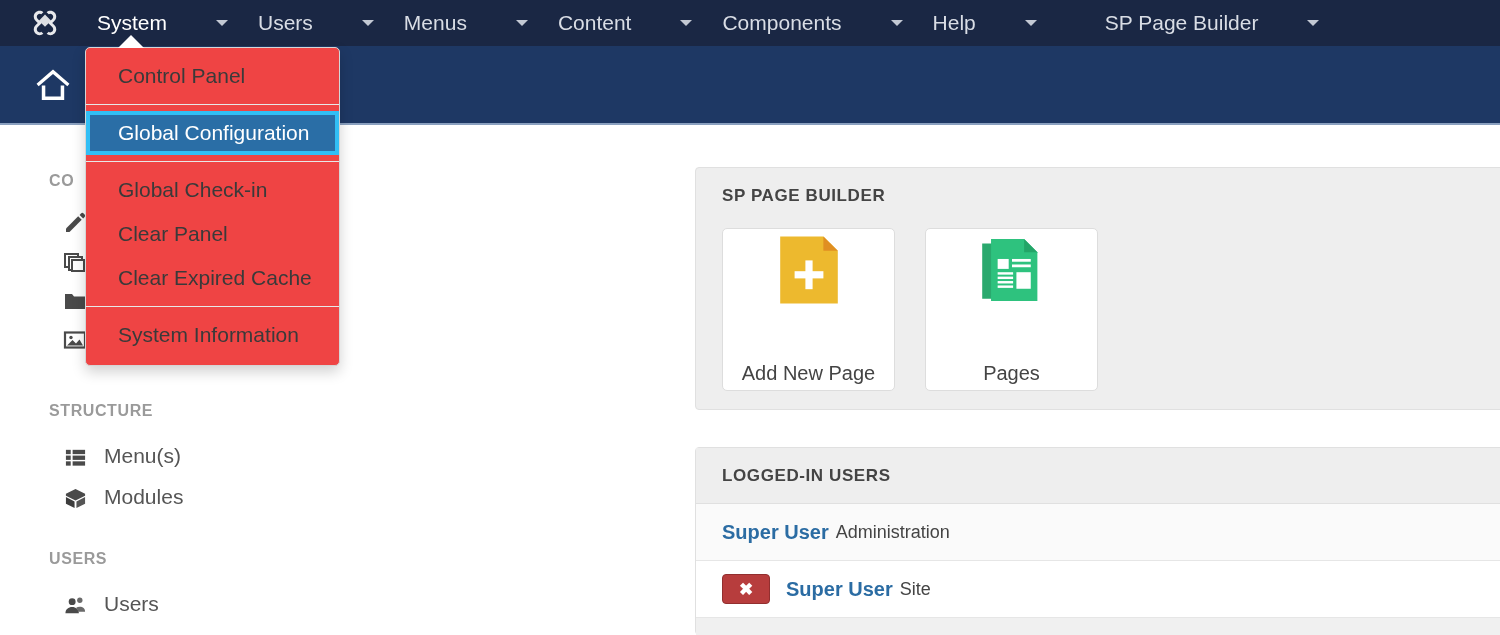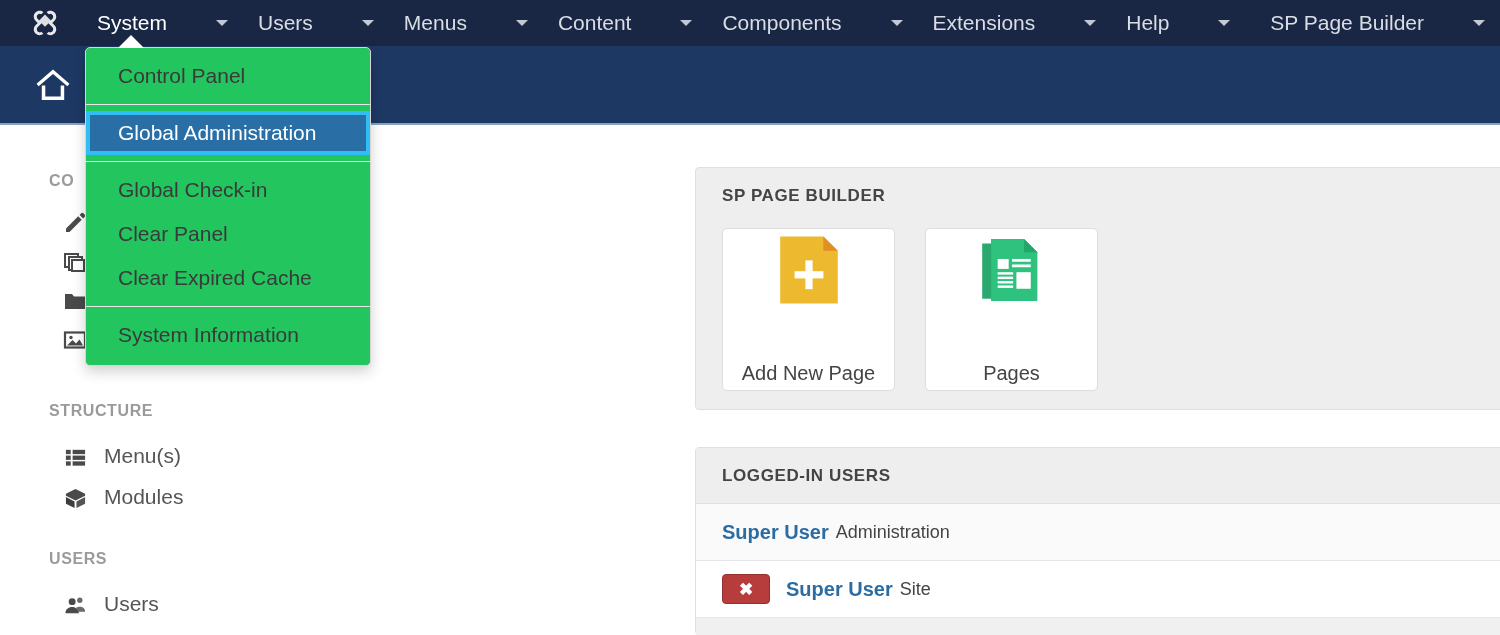--- a/index.html
+++ b/index.html
@@ -91,22 +91,22 @@
   .side-label {
     font-size: 21px;
     color: #555555;
     white-space: nowrap;
   }
 
   
   #system-dropdown {
     position: absolute;
     left: 85px; top: 47px;
-    width: 286px;
-    background: #22c55e;
+    width: 255px;
+    background: #ef4444;
     border: 1px solid #d5d5d5;
     border-radius: 5px;
     box-shadow: 0 6px 14px rgba(0,0,0,0.18);
     z-index: 40;
     padding: 6px 0 8px 0;
   }
   #dd-caret {
     position: absolute;
     left: 32px; top: -13px;
     width: 0; height: 0;
@@ -228,24 +228,20 @@
   <div class="nav-item">
     <span>Menus</span>
     <i class="caret-down"></i>
   </div>
   <div class="nav-item">
     <span>Content</span>
     <i class="caret-down"></i>
   </div>
   <div class="nav-item">
     <span>Components</span>
-    <i class="caret-down"></i>
-  </div>
-  <div class="nav-item">
-    <span>Extensions</span>
     <i class="caret-down"></i>
   </div>
   <div class="nav-item">
     <span>Help</span>
     <i class="caret-down"></i>
   </div>
   <div class="nav-spacer"></div>
   <div class="nav-item">
     <span>SP Page Builder</span>
     <i class="caret-down"></i>
@@ -400,21 +396,21 @@
   </div>
 
 </div>
 
 <div id="system-dropdown">
   <div id="dd-caret"></div>
 
   <div class="dd-item">Control Panel</div>
   <div class="dd-sep"></div>
 
-  <div class="dd-item selected">Global Administration</div>
+  <div class="dd-item selected">Global Configuration</div>
   <div class="dd-sep"></div>
 
   <div class="dd-item">Global Check-in</div>
   <div class="dd-item">Clear Panel</div>
   <div class="dd-item">Clear Expired Cache</div>
   <div class="dd-sep"></div>
 
   <div class="dd-item">System Information</div>
 </div>
 

